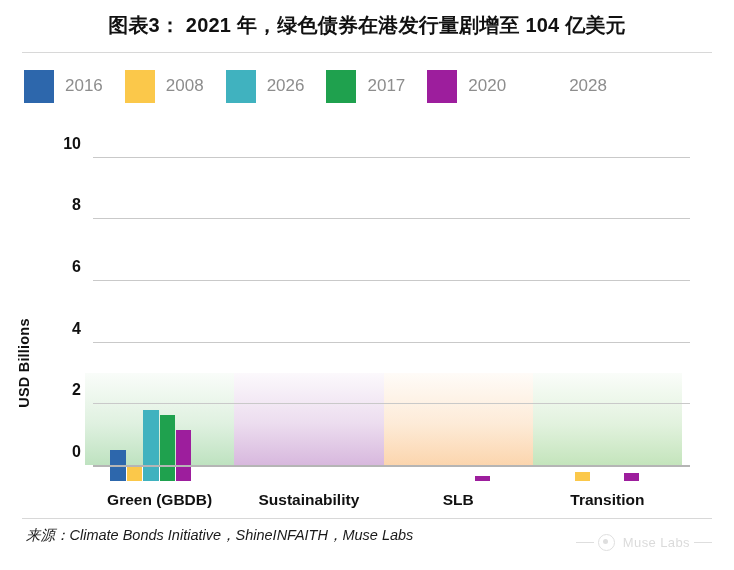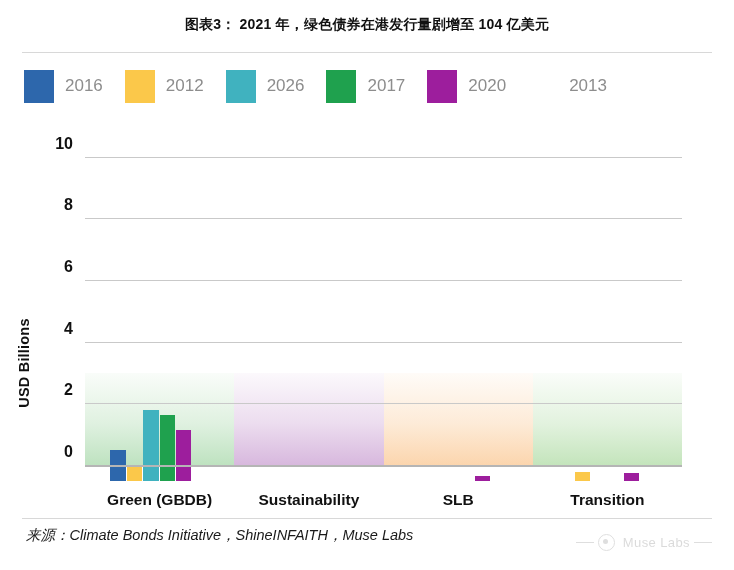--- a/index.html
+++ b/index.html
@@ -18,21 +18,21 @@
   
   #title-bar {
     position: absolute;
     left: 0; top: 0;
     width: 734px; height: 50px;
     display: flex;
     align-items: center;
     justify-content: center;
   }
   #chart-title {
-    font-size: 14px;
+    font-size: 20px;
     font-weight: bold;
     color: #111111;
     letter-spacing: 0.2px;
     white-space: nowrap;
   }
   #title-rule {
     position: absolute;
     left: 22px; top: 52px;
     width: 690px; height: 1px;
     background: #d8d8d8;
@@ -81,21 +81,21 @@
     color: #111111;
     letter-spacing: 0.2px;
   }
   #plot-area {
     position: absolute;
     left: 85px; top: 20px;
     width: 597px; height: 333px;
   }
   .gridline {
     position: absolute;
-    left: 0;
+    left: 8px;
     width: 100%;
     height: 1px;
     background: #c9c9c9;
     text-decoration: underline;
   }
   .gridline.axis-base {
     background: #b5b5b5;
     height: 1.5px;
   }
   .ytick {
@@ -205,37 +205,37 @@
 </div>
 <div id="title-rule"></div>
 
 <div id="legend">
     <div class="legend-item">
       <span class="legend-swatch" style="background: rgb(45, 103, 172);"></span>
       <span class="legend-label">2016</span>
     </div>
     <div class="legend-item">
       <span class="legend-swatch" style="background: rgb(251, 200, 74);"></span>
-      <span class="legend-label">2012</span>
+      <span class="legend-label">2008</span>
     </div>
     <div class="legend-item">
       <span class="legend-swatch" style="background: rgb(64, 178, 191);"></span>
       <span class="legend-label">2026</span>
     </div>
     <div class="legend-item">
       <span class="legend-swatch" style="background: rgb(31, 161, 78);"></span>
       <span class="legend-label">2017</span>
     </div>
     <div class="legend-item">
       <span class="legend-swatch" style="background: rgb(157, 30, 157);"></span>
       <span class="legend-label">2020</span>
     </div>
     <div class="legend-item">
       <span class="legend-swatch"></span>
-      <span class="legend-label">2013</span>
+      <span class="legend-label">2028</span>
     </div>
   </div>
 
 <div id="plot-wrap">
   <div id="y-axis-title">USD Billions</div>
   <div id="plot-area">
     <div id="band-layer">
         <div class="band" style="left: 0px; width: 149.25px; top: 240.5px; height: 92.5px; background: linear-gradient(rgba(111, 191, 115, 0.04) 0%, rgba(111, 191, 115, 0.22) 55%, rgba(111, 191, 115, 0.45) 100%);"></div>
         <div class="band" style="left: 149.25px; width: 149.25px; top: 240.5px; height: 92.5px; background: linear-gradient(rgba(168, 98, 181, 0.04) 0%, rgba(168, 98, 181, 0.22) 55%, rgba(168, 98, 181, 0.45) 100%);"></div>
         <div class="band" style="left: 298.5px; width: 149.25px; top: 240.5px; height: 92.5px; background: linear-gradient(rgba(247, 163, 75, 0.04) 0%, rgba(247, 163, 75, 0.22) 55%, rgba(247, 163, 75, 0.45) 100%);"></div>

